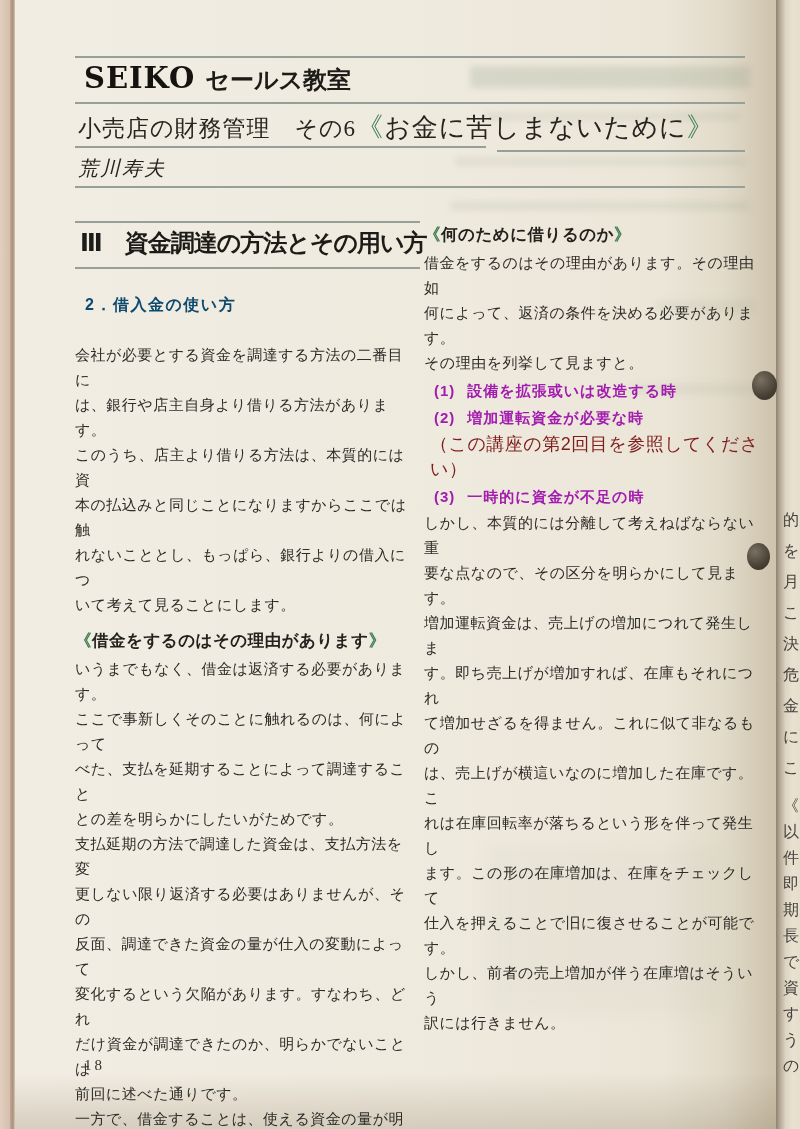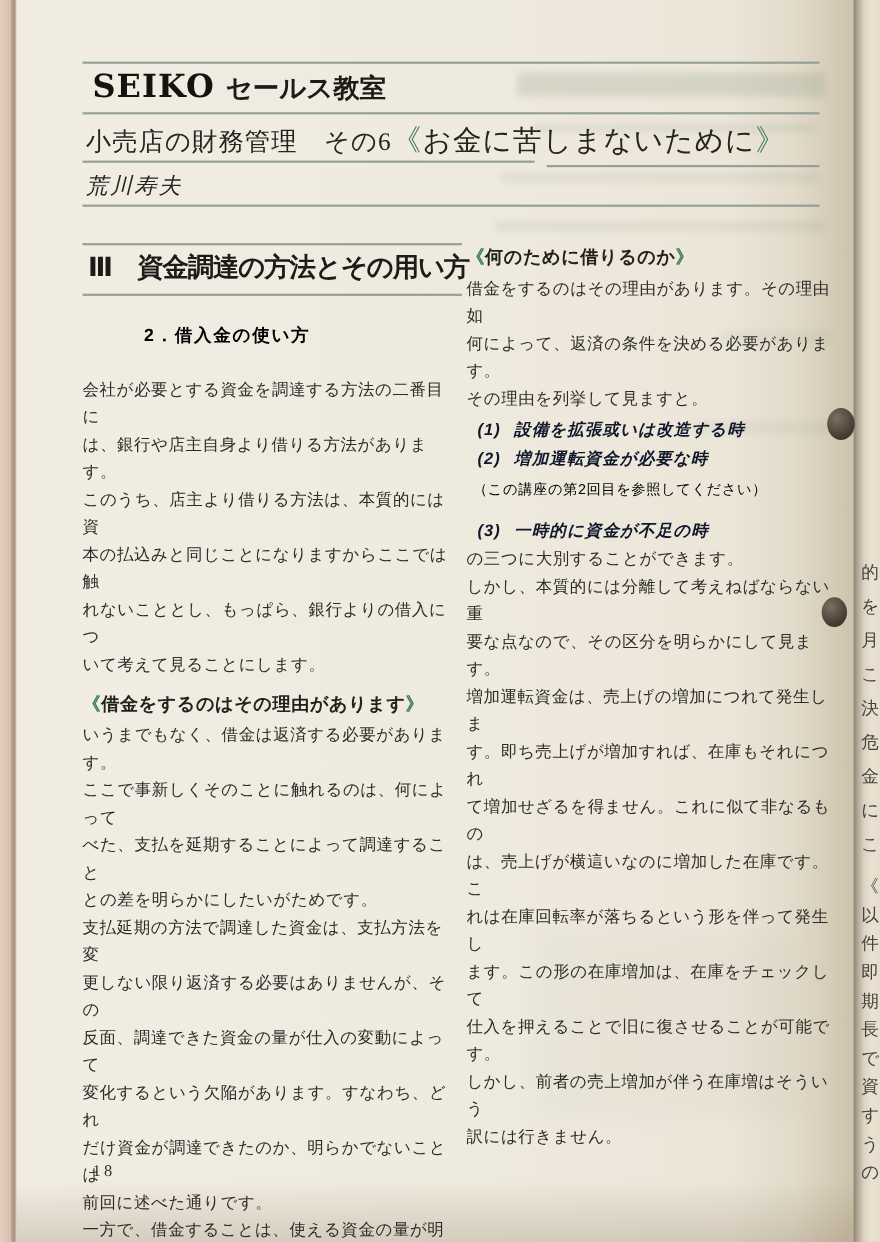--- a/index.html
+++ b/index.html
@@ -45,35 +45,35 @@
     font-size:24px;margin-left:10px;color:#1c1b17;}
   .article-title{position:absolute;left:78px;top:109px;font-size:23px;color:#26241f;
     letter-spacing:1px;white-space:nowrap;}
   .article-title .sub{font-size:26px;}
   .gb{color:#3f7e53;}
   .article-title .gb{font-size:27px;}
   .author{position:absolute;left:78px;top:155px;font-size:20px;color:#26241f;letter-spacing:2px;font-style:italic;}
   .section-heading{position:absolute;left:80px;top:227px;font-size:24px;font-weight:bold;
     color:#1c1b17;font-family:"Liberation Sans","DejaVu Sans",sans-serif;letter-spacing:-1px;}
   .subheading{position:absolute;left:85px;top:295px;font-size:16px;font-weight:bold;
-    color:#000000;font-family:"Liberation Sans","DejaVu Sans",sans-serif;letter-spacing:1.5px;margin-left:46px;}
+    color:#0c4a6e;font-family:"Liberation Sans","DejaVu Sans",sans-serif;letter-spacing:1.5px;}
   
   .col{position:absolute;width:342px;font-size:15px;line-height:25px;color:#2e2c28;
     letter-spacing:.5px;}
   .col.left{left:75px;top:343px;}
   .col.right{left:424px;top:221px;}
   .para{white-space:pre-line;margin:0;}
   .bheading{font-family:"Liberation Sans","DejaVu Sans",sans-serif;font-weight:bold;
     font-size:16.5px;margin:9px 0 3px 0;color:#22211d;letter-spacing:.5px;line-height:27px;}
   .col.right .bheading:first-child{margin-top:0;}
   .litem{font-family:"Liberation Sans","DejaVu Sans",sans-serif;font-weight:bold;
-    color:#0f172a;font-size:15px;margin:2px 0 2px 10px;letter-spacing:1px;line-height:25px;font-style:italic;}
+    color:#a21caf;font-size:15px;margin:2px 0 2px 10px;letter-spacing:1px;line-height:25px;}
   .litem .num{margin-right:12px;}
-  .note{font-family:"Liberation Sans","DejaVu Sans",sans-serif;color:#000000;
-    font-size:13px;margin:0 0 13px 6px;letter-spacing:.5px;line-height:25px;}
+  .note{font-family:"Liberation Sans","DejaVu Sans",sans-serif;color:#7f1d1d;
+    font-size:18px;margin:0 0 2px 6px;letter-spacing:.5px;line-height:25px;}
   .page-num{position:absolute;left:84px;top:1057px;font-size:15px;
     font-family:Liberation Serif, serif;letter-spacing:3px;color:#35332e;}
   
   .ghost{position:absolute;background:#84977f;filter:blur(3px);opacity:.13;border-radius:2px;}
   .g1{left:455px;top:66px;width:280px;height:22px;opacity:.22;}
   .g2{left:470px;top:112px;width:255px;height:9px;}
   .g3{left:440px;top:157px;width:290px;height:9px;}
   .g4{left:435px;top:201px;width:300px;height:10px;}
   .g5{left:640px;top:300px;width:100px;height:12px;opacity:.10;}
   .g6{left:615px;top:383px;width:125px;height:12px;opacity:.10;}
@@ -146,21 +146,20 @@
   </div>
 <div class="col right" id="col-right">
     <div class="bheading"><span class="gb">《</span><span>何のために借りるのか</span><span class="gb">》</span></div>
     <div class="para">借金をするのはその理由があります。その理由如
 何によって、返済の条件を決める必要があります。
 その理由を列挙して見ますと。</div>
     <div class="litem"><span class="num">(1)</span><span>設備を拡張或いは改造する時</span></div>
     <div class="litem"><span class="num">(2)</span><span>増加運転資金が必要な時</span></div>
     <div class="note">（この講座の第2回目を参照してください）</div>
     <div class="litem"><span class="num">(3)</span><span>一時的に資金が不足の時</span></div>
-    <div class="para">の三つに大別することができます。</div>
     <div class="para">しかし、本質的には分離して考えねばならない重
 要な点なので、その区分を明らかにして見ます。</div>
     <div class="para">増加運転資金は、売上げの増加につれて発生しま
 す。即ち売上げが増加すれば、在庫もそれにつれ
 て増加せざるを得ません。これに似て非なるもの
 は、売上げが横這いなのに増加した在庫です。こ
 れは在庫回転率が落ちるという形を伴って発生し
 ます。この形の在庫増加は、在庫をチェックして
 仕入を押えることで旧に復させることが可能です。
 しかし、前者の売上増加が伴う在庫増はそういう

